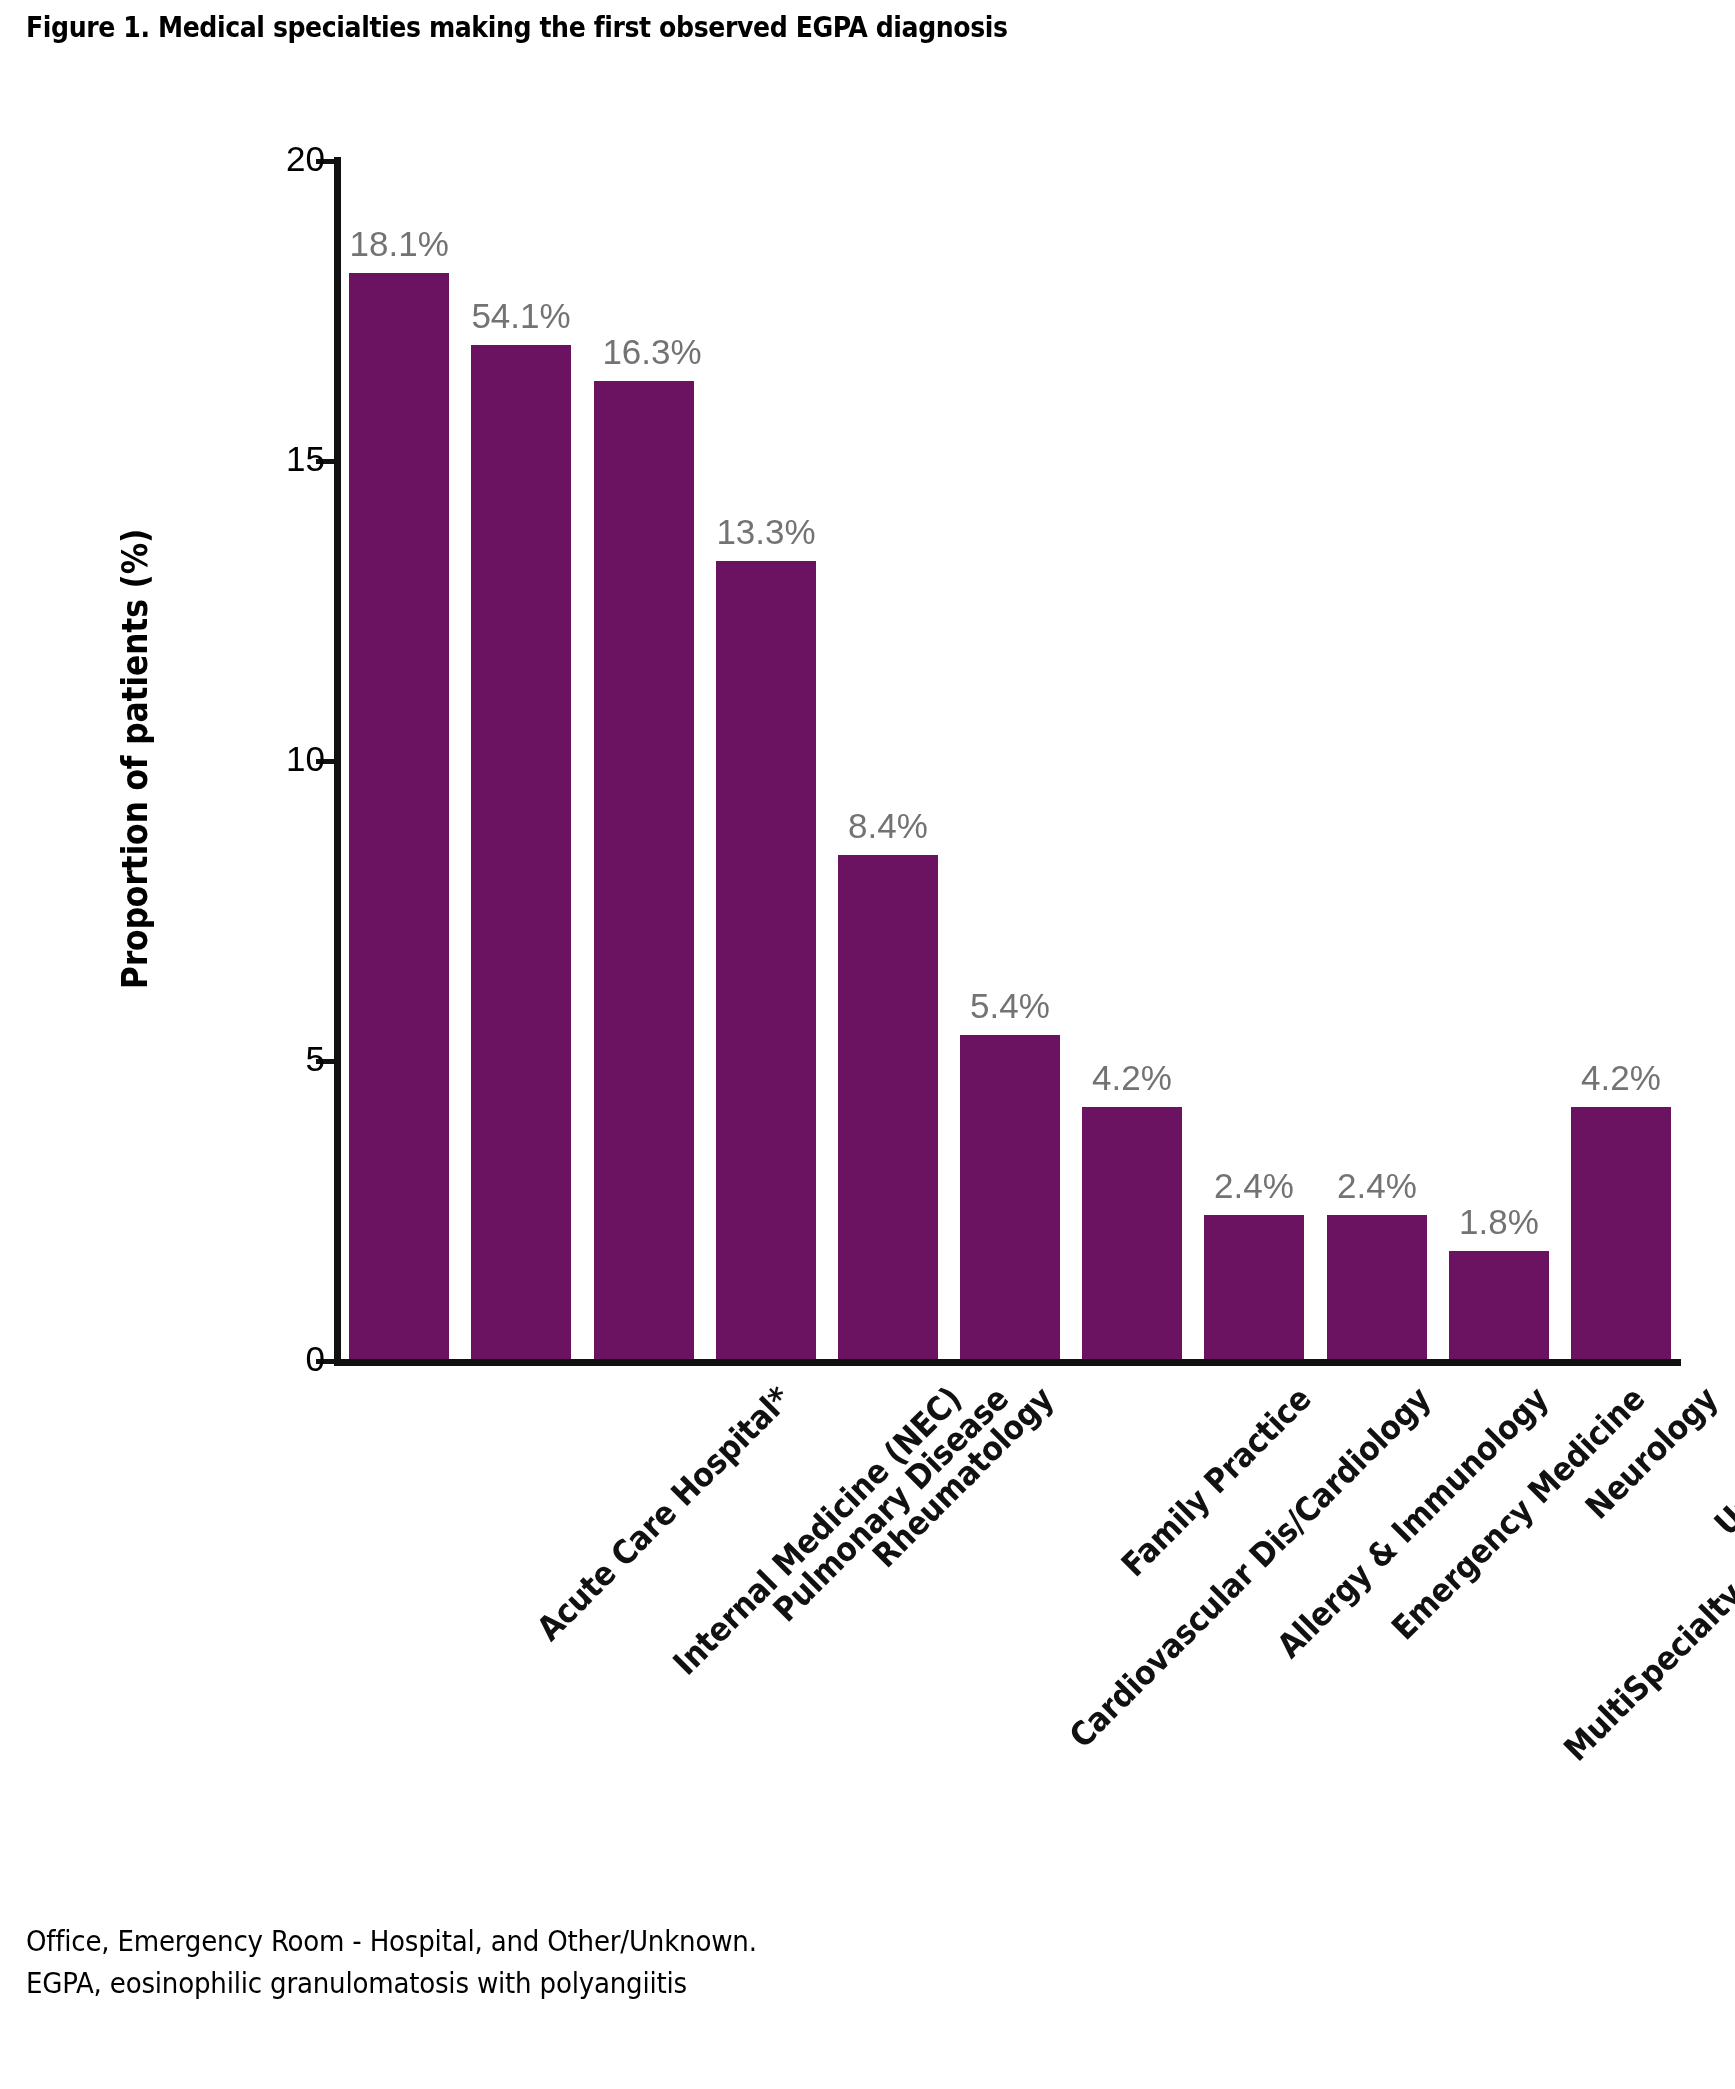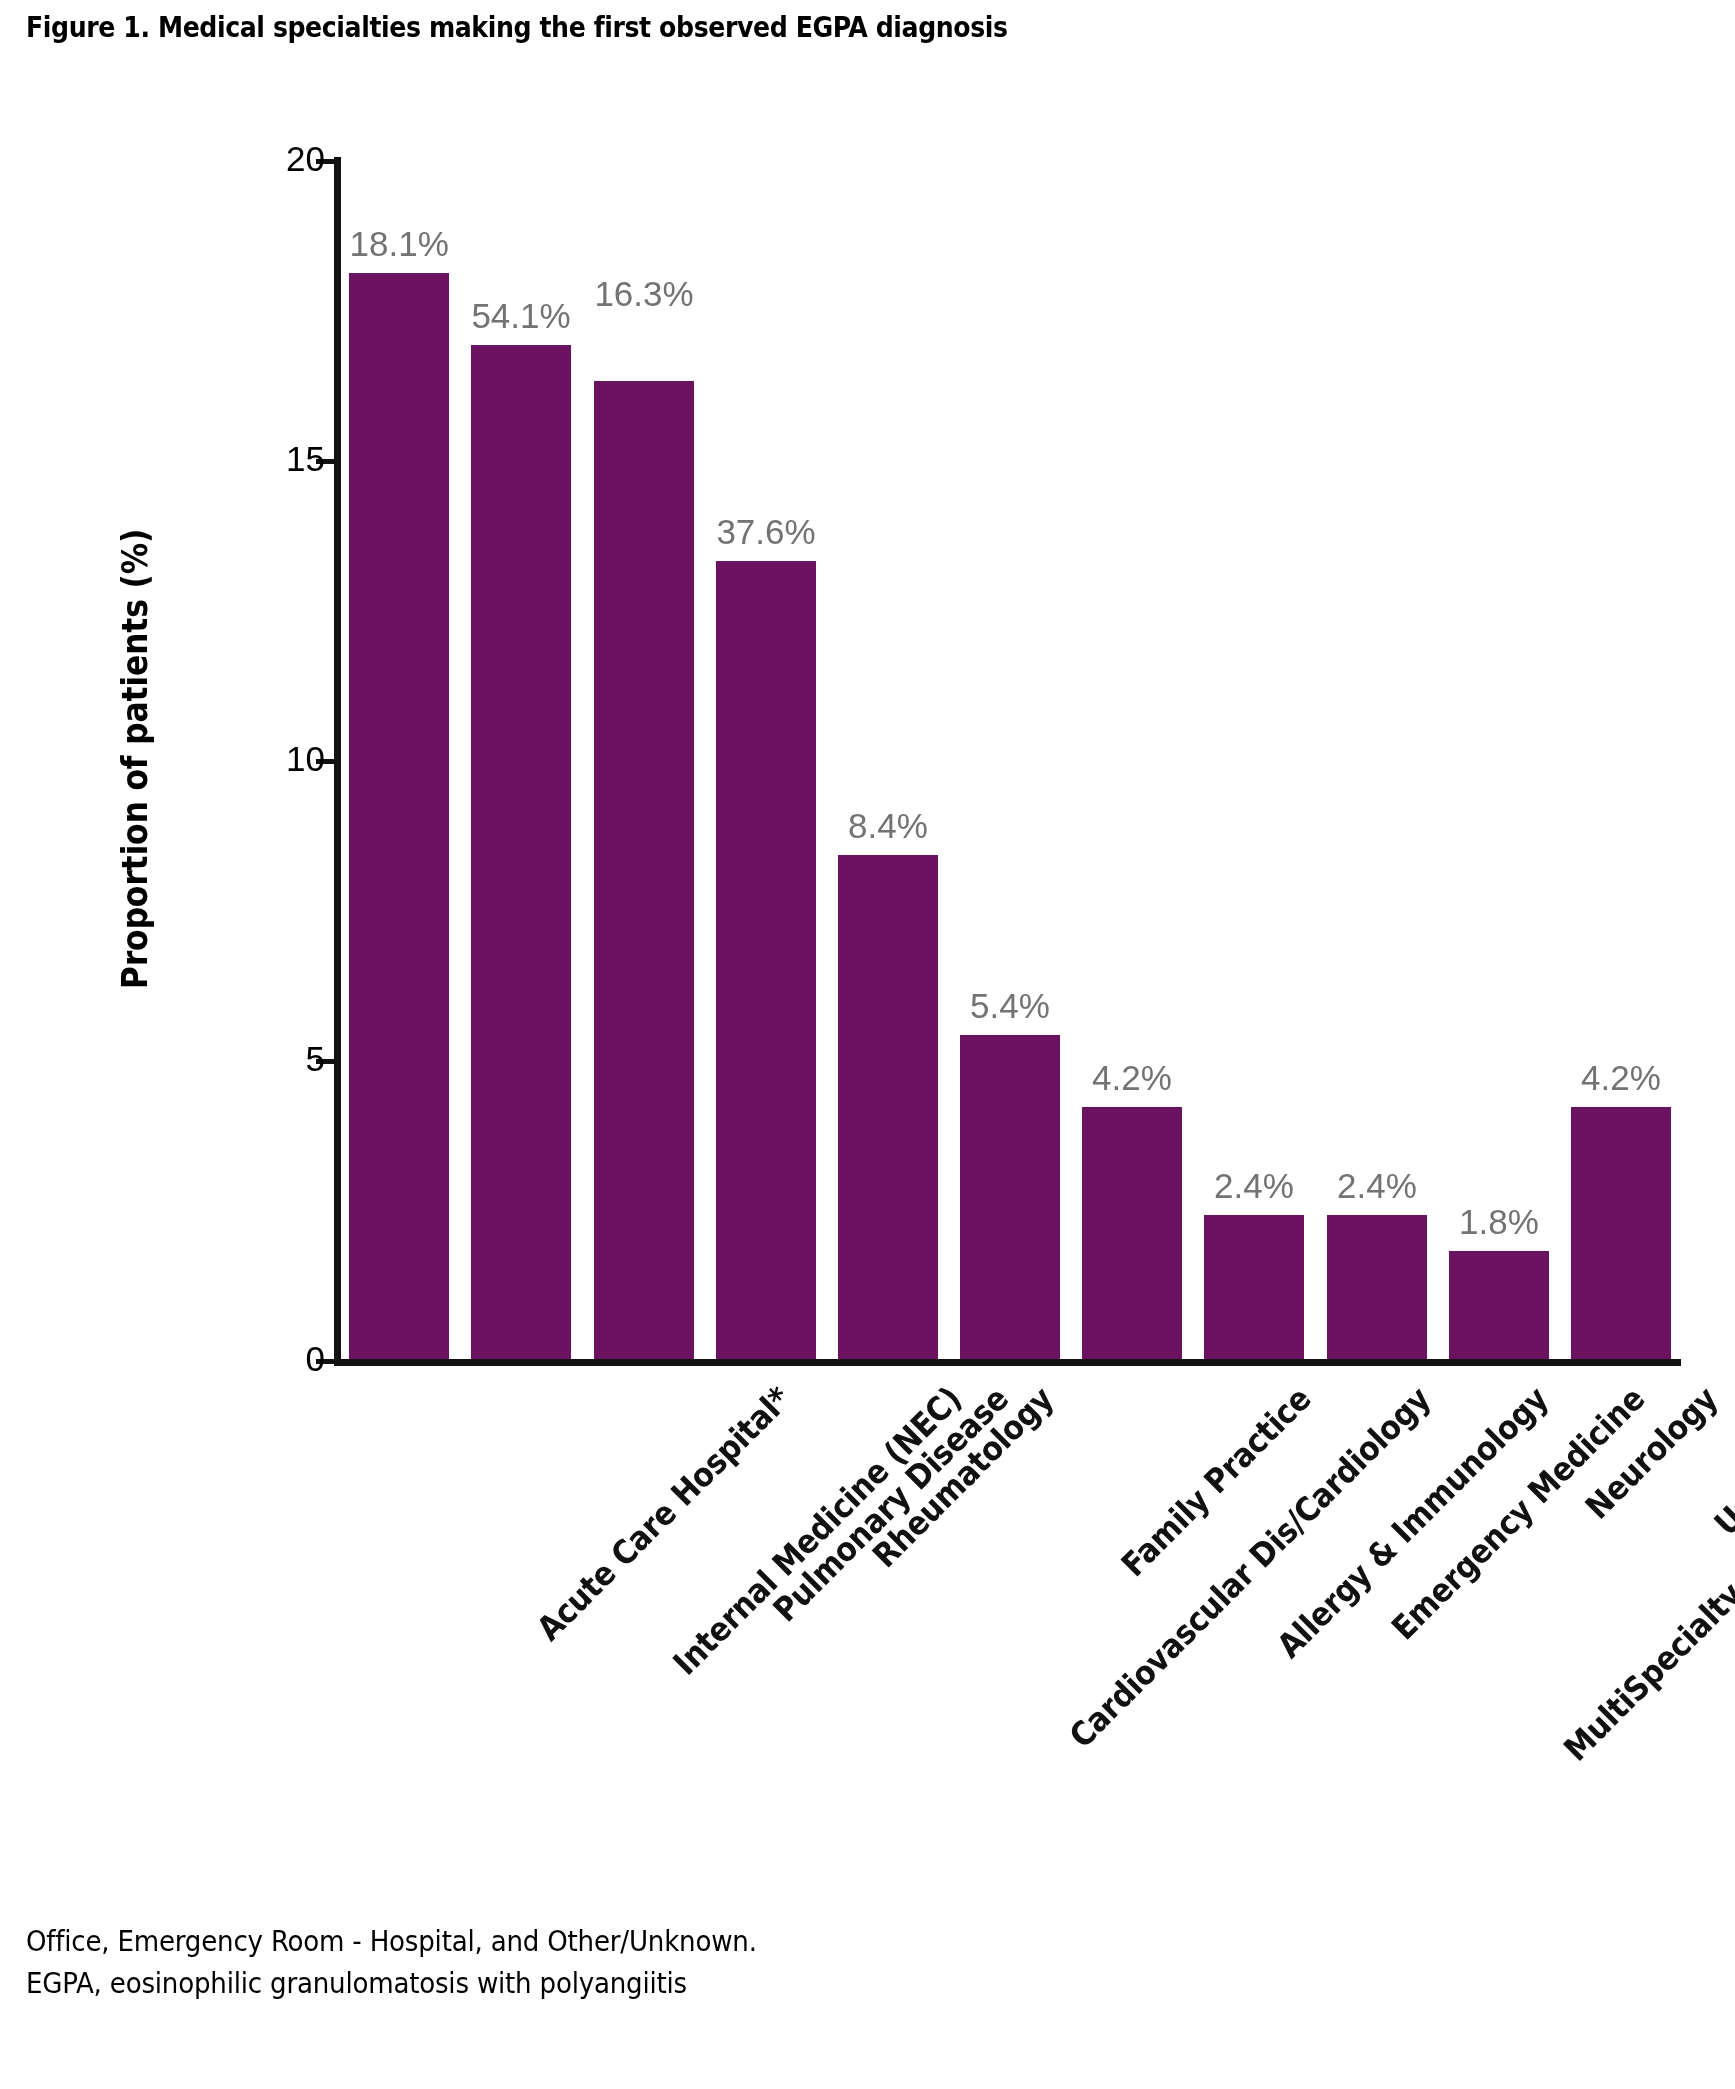--- a/index.html
+++ b/index.html
@@ -187,25 +187,25 @@
         <div class="bar-group" style="left: 11.2px; width: 100px; height: 1200px;">
           <div class="bar" style="height: 1086px; background: rgb(107, 18, 96);"></div>
           <div class="bar-label" style="bottom: 1095px;">18.1%</div>
         </div>
         <div class="bar-group" style="left: 133px; width: 100px; height: 1200px;">
           <div class="bar" style="height: 1014px; background: rgb(107, 18, 96);"></div>
           <div class="bar-label" style="bottom: 1023px;">54.1%</div>
         </div>
         <div class="bar-group" style="left: 256px; width: 100px; height: 1200px;">
           <div class="bar" style="height: 978px; background: rgb(107, 18, 96);"></div>
-          <div class="bar-label" style="bottom: 1045px;">16.3%</div>
+          <div class="bar-label" style="bottom: 987px; margin-left: 8px;">16.3%</div>
         </div>
         <div class="bar-group" style="left: 378px; width: 100px; height: 1200px;">
           <div class="bar" style="height: 798px; background: rgb(107, 18, 96);"></div>
-          <div class="bar-label" style="bottom: 807px;">37.6%</div>
+          <div class="bar-label" style="bottom: 807px;">13.3%</div>
         </div>
         <div class="bar-group" style="left: 500px; width: 100px; height: 1200px;">
           <div class="bar" style="height: 504px; background: rgb(107, 18, 96);"></div>
           <div class="bar-label" style="bottom: 513px;">8.4%</div>
         </div>
         <div class="bar-group" style="left: 622px; width: 100px; height: 1200px;">
           <div class="bar" style="height: 324px; background: rgb(107, 18, 96);"></div>
           <div class="bar-label" style="bottom: 333px;">5.4%</div>
         </div>
         <div class="bar-group" style="left: 744px; width: 100px; height: 1200px;">

